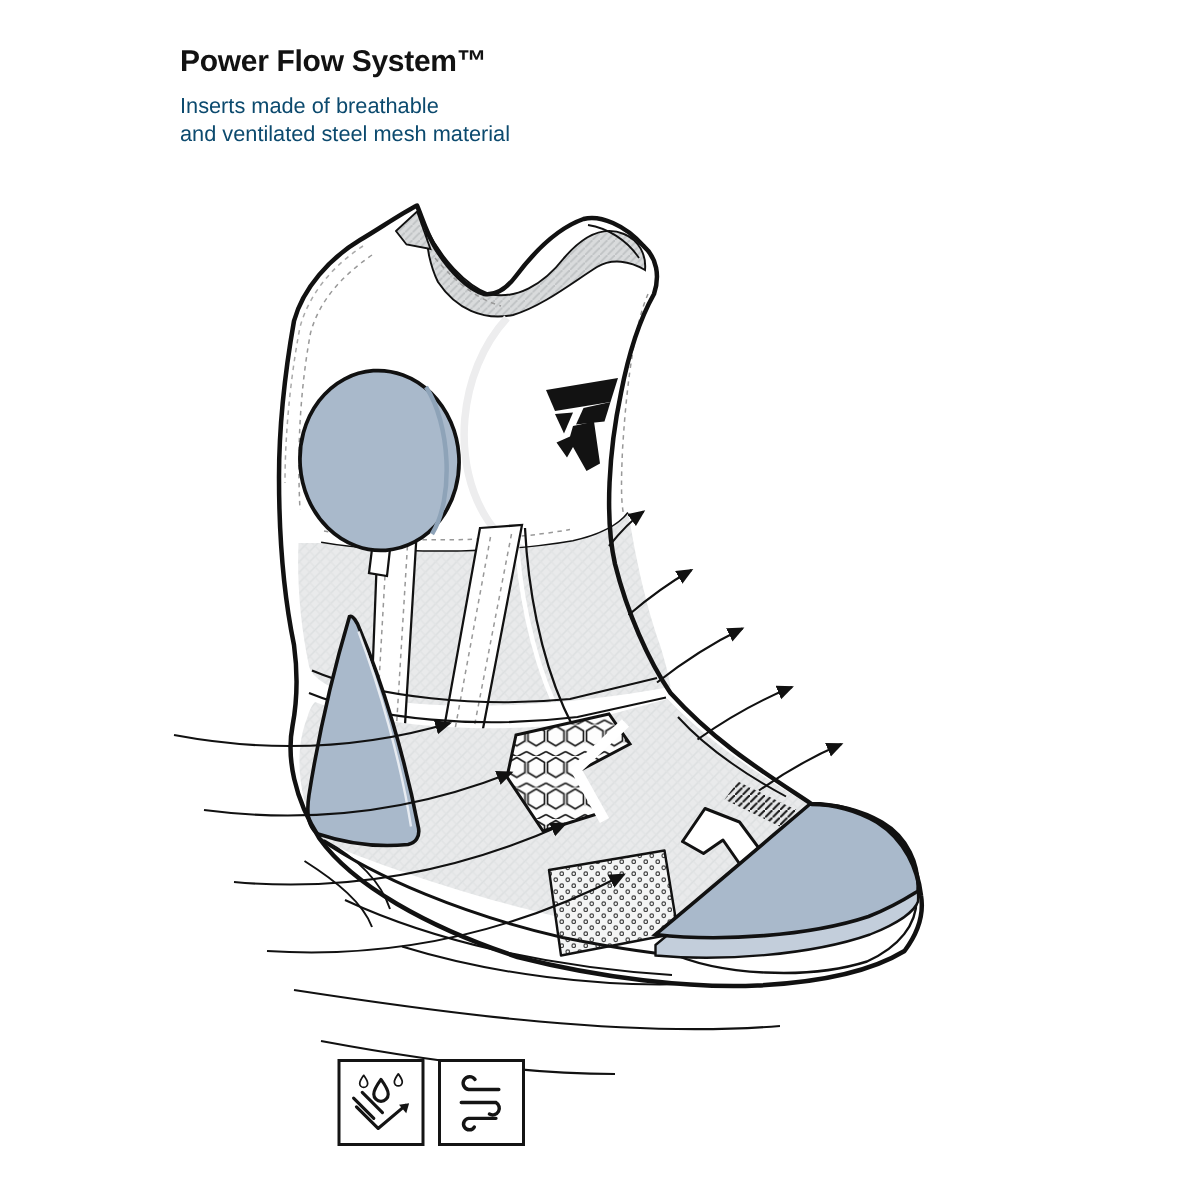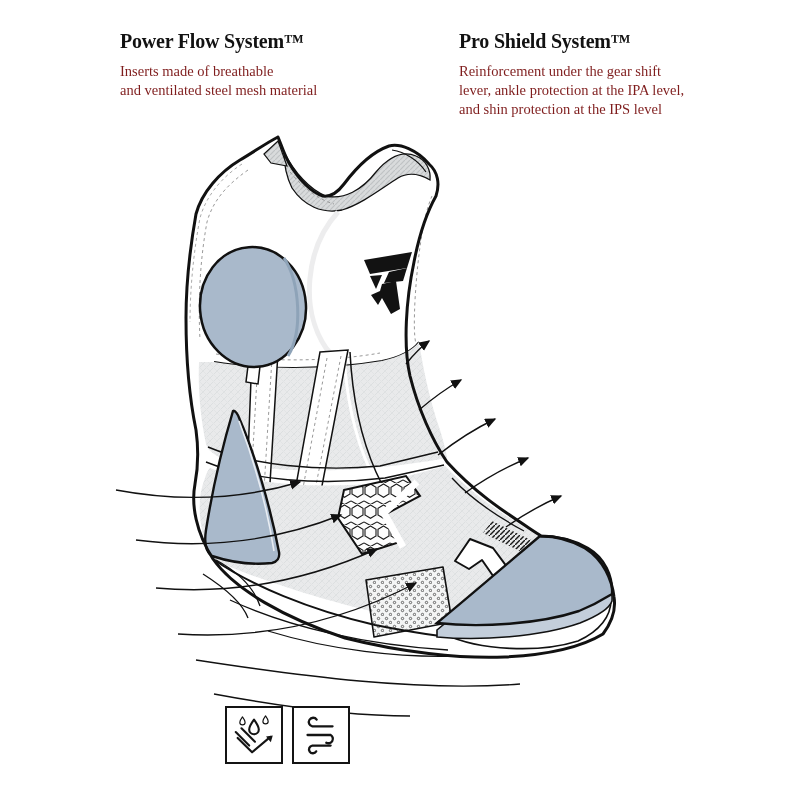--- a/index.html
+++ b/index.html
@@ -1,20 +1,20 @@
 <!DOCTYPE html>
 <html><head>
 <meta charset="utf-8">
 <style>
   html,body{margin:0;padding:0;background:#fff;}
   .canvas{position:relative;width:800px;height:800px;background:#ffffff;overflow:hidden;
-          font-family:Liberation Serif, serif;color:#161616;}
+          font-family:Liberation Sans, sans-serif;color:#161616;}
   .feature-block{position:absolute;}
   .feature-title{font-size:20px;font-weight:700;letter-spacing:-0.2px;color:#121212;}
-  .feature-desc{font-size:14.5px;line-height:19px;color:#7f1d1d;white-space:pre-line;margin-top:9px;}
+  .feature-desc{font-size:14.5px;line-height:19px;color:#0c4a6e;white-space:pre-line;margin-top:9px;}
   .badge-row{position:absolute;left:225px;top:706px;display:flex;gap:9px;}
   .badge{width:58px;height:58px;border:2.5px solid #141414;background:#fff;box-sizing:border-box;
          display:flex;align-items:center;justify-content:center;}
   .illustration{position:absolute;left:0;top:0;}
 </style>
 </head>
 <body>
 
 <div class="canvas">
 
@@ -173,26 +173,20 @@
          C372,152 356,168 344,184 C338,192 331,197 323,196 C312,193 299,180 289,163
          C284,154 281,144 278,137 Z" fill="none" stroke="#111" stroke-width="3" stroke-linejoin="round"></path>
   </svg>
 
   <div class="feature-block" style="left:120px;top:30px;width:260px;">
     <div class="feature-title">Power Flow System™</div>
     <div class="feature-desc">Inserts made of breathable
 and ventilated steel mesh material</div>
   </div>
 
-  <div class="feature-block" style="left:459px;top:30px;width:280px;">
-    <div class="feature-title">Pro Shield System™</div>
-    <div class="feature-desc">Reinforcement under the gear shift
-lever, ankle protection at the IPA level,
-and shin protection at the IPS level</div>
-  </div>
 
 
   <div class="badge-row">
     <div class="badge">
       <svg width="50" height="50" viewBox="0 0 52 52" fill="none" stroke="#141414" stroke-width="2.2" stroke-linecap="round" stroke-linejoin="round">
         <path d="M0,-7 C3.2,-2.6 5,0.4 5,3.2 A5,5 0 1 1 -5,3.2 C-5,0.4 -3.2,-2.6 0,-7 Z" transform="translate(26,17)"></path>
         <path d="M0,-7 C3.2,-2.6 5,0.4 5,3.2 A5,5 0 1 1 -5,3.2 C-5,0.4 -3.2,-2.6 0,-7 Z" transform="translate(14,11) scale(0.55)"></path>
         <path d="M0,-7 C3.2,-2.6 5,0.4 5,3.2 A5,5 0 1 1 -5,3.2 C-5,0.4 -3.2,-2.6 0,-7 Z" transform="translate(38,10) scale(0.55)"></path>
         <path d="M7,23 L21,37"></path>
         <path d="M13,19 L27,33"></path>

